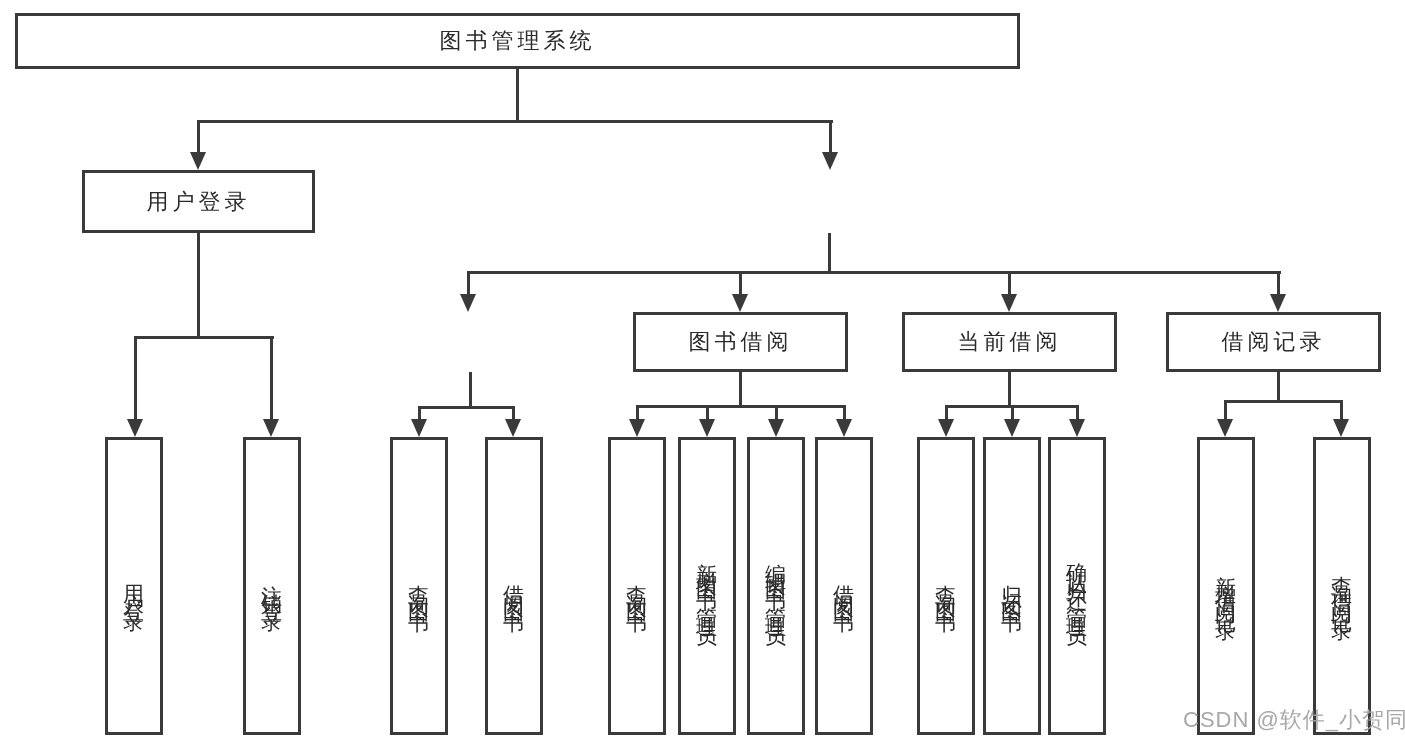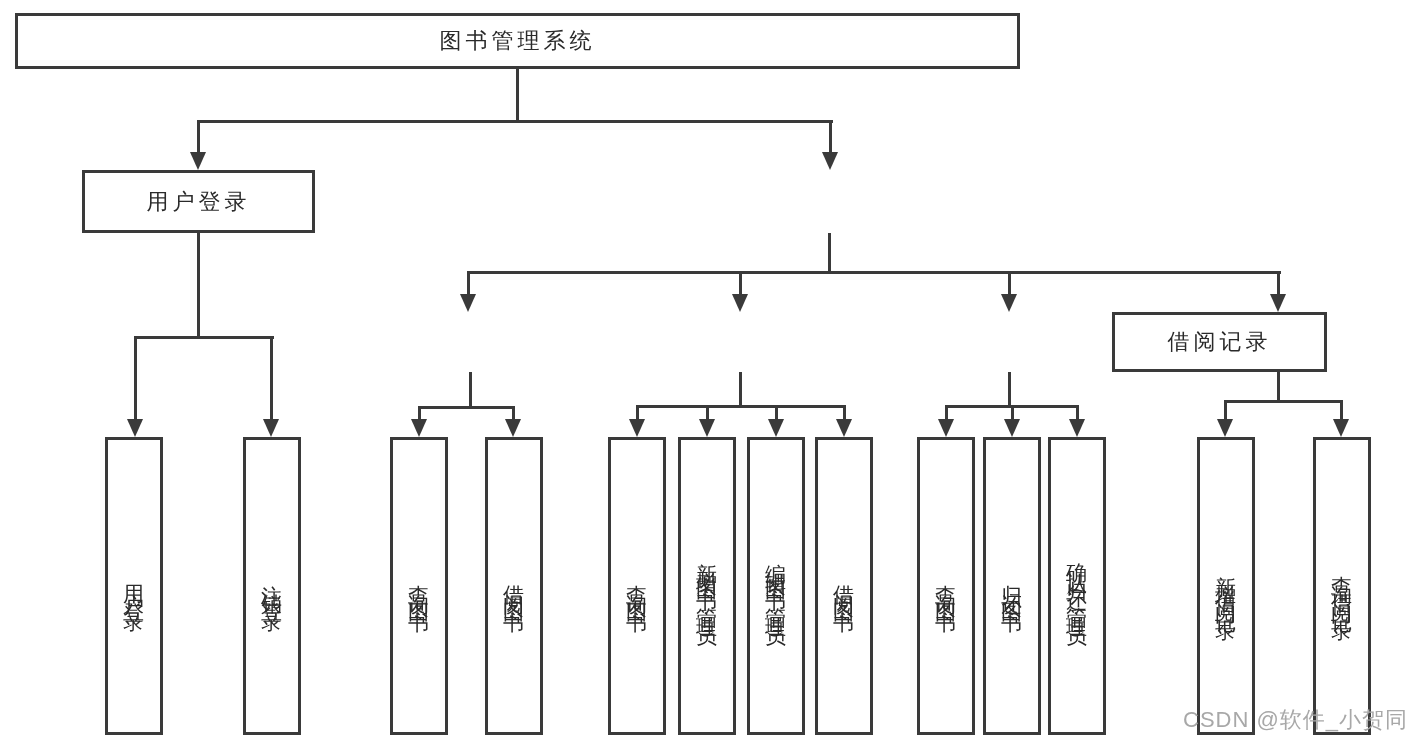--- a/index.html
+++ b/index.html
@@ -60,21 +60,27 @@
   <div class="line" style="left:467px;top:271px;width:814px;height:3px"></div>
   <div class="line" style="left:467px;top:271px;width:3px;height:24px"></div>
   <div class="line" style="left:739px;top:271px;width:3px;height:24px"></div>
   <div class="line" style="left:1008px;top:271px;width:3px;height:24px"></div>
   <div class="line" style="left:1277px;top:271px;width:3px;height:24px"></div>
   <div class="arrow" style="left:460px;top:294px"></div>
   <div class="arrow" style="left:732px;top:294px"></div>
   <div class="arrow" style="left:1001px;top:294px"></div>
   <div class="arrow" style="left:1270px;top:294px"></div>
 
-  <div class="box hbox" style="left:1112px;top:312px;width:215px;height:60px">
+  <div class="box hbox" style="left:633px;top:312px;width:215px;height:60px">
+    <span>图书借阅</span>
+  </div>
+  <div class="box hbox" style="left:902px;top:312px;width:215px;height:60px">
+    <span>当前借阅</span>
+  </div>
+  <div class="box hbox" style="left:1166px;top:312px;width:215px;height:60px">
     <span>借阅记录</span>
   </div>
 
   <div class="line" style="left:469px;top:372px;width:3px;height:34px"></div>
   <div class="line" style="left:418px;top:406px;width:97px;height:3px"></div>
   <div class="line" style="left:418px;top:406px;width:3px;height:14px"></div>
   <div class="line" style="left:512px;top:406px;width:3px;height:14px"></div>
   <div class="arrow" style="left:411px;top:419px"></div>
   <div class="arrow" style="left:505px;top:419px"></div>
 

